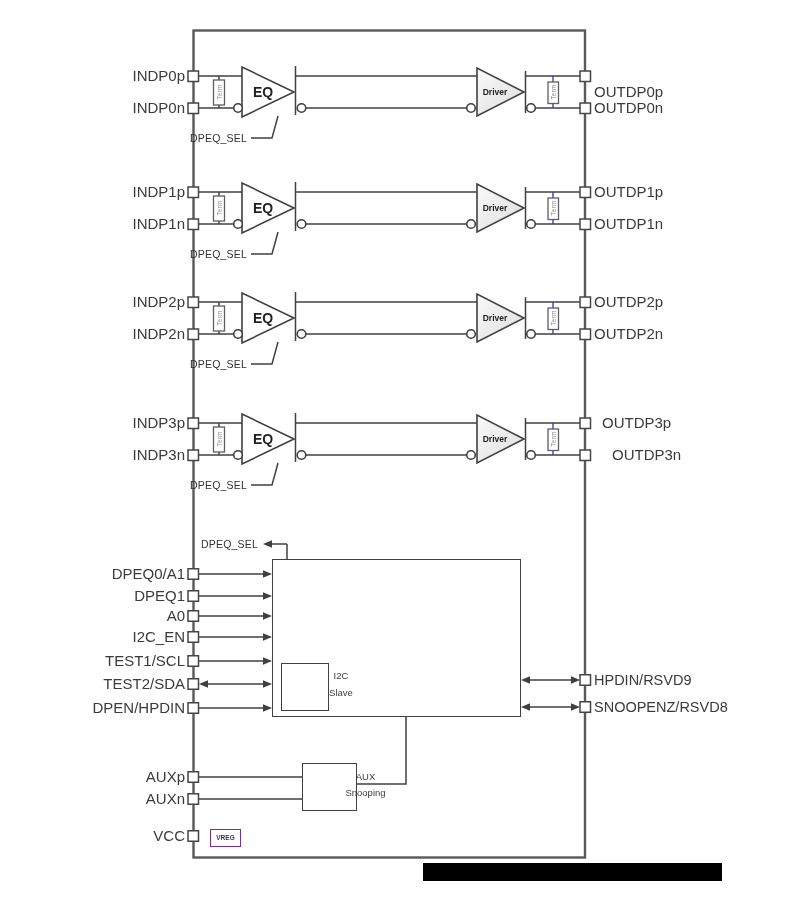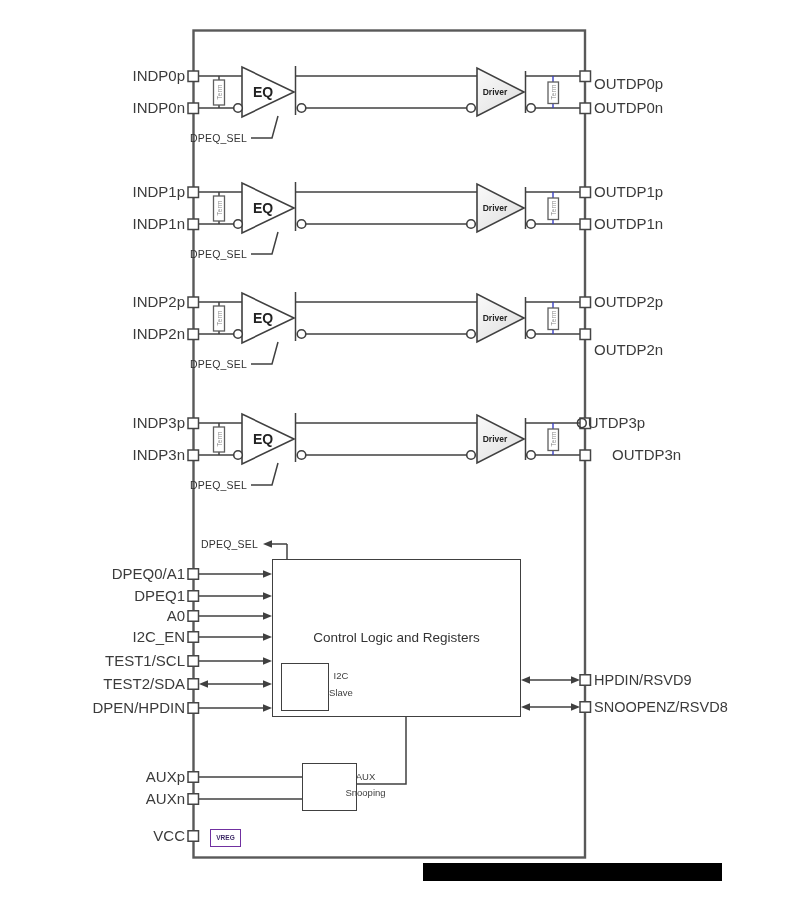--- a/index.html
+++ b/index.html
@@ -202,60 +202,59 @@
     </g>
   </svg>
 
   <div class="box" style="left:272px; top:559px; width:249px; height:158px;"></div>
   <div class="box" style="left:281px; top:663px; width:48px; height:48px;"></div>
   <div class="box" style="left:302px; top:763px; width:55px; height:48px;"></div>
   <div class="box vregbox" style="left:210px; top:829px; width:31px; height:18px;"></div>
 
   <div class="lab ral" style="right:606px; top:66px;">INDP0p</div>
   <div class="lab ral" style="right:606px; top:98px;">INDP0n</div>
-  <div class="lab" style="left:594px; top:74px;">OUTDP0p</div>
+  <div class="lab" style="left:594px; top:82px;">OUTDP0p</div>
   <div class="lab" style="left:594px; top:98px;">OUTDP0n</div>
   <div class="lab sb ral" style="right:544px; top:131px;">DPEQ_SEL</div>
   <div class="lab eqtext ctr" style="left:245px; top:82px; width:36px;">EQ</div>
   <div class="lab drvtext ctr" style="left:477px; top:82px; width:36px;">Driver</div>
   <div class="termtext" style="left:219px; top:92px;">Term</div>
   <div class="termtext" style="left:553px; top:92px;">Term</div>
 
   <div class="lab ral" style="right:606px; top:182px;">INDP1p</div>
   <div class="lab ral" style="right:606px; top:214px;">INDP1n</div>
   <div class="lab" style="left:594px; top:182px;">OUTDP1p</div>
   <div class="lab" style="left:594px; top:214px;">OUTDP1n</div>
   <div class="lab sb ral" style="right:544px; top:247px;">DPEQ_SEL</div>
   <div class="lab eqtext ctr" style="left:245px; top:198px; width:36px;">EQ</div>
   <div class="lab drvtext ctr" style="left:477px; top:198px; width:36px;">Driver</div>
   <div class="termtext" style="left:219px; top:208px;">Term</div>
   <div class="termtext" style="left:553px; top:208px;">Term</div>
 
   <div class="lab ral" style="right:606px; top:292px;">INDP2p</div>
   <div class="lab ral" style="right:606px; top:324px;">INDP2n</div>
   <div class="lab" style="left:594px; top:292px;">OUTDP2p</div>
-  <div class="lab" style="left:594px; top:340px;">OUTDP2n</div>
+  <div class="lab" style="left:594px; top:324px;">OUTDP2n</div>
   <div class="lab sb ral" style="right:544px; top:357px;">DPEQ_SEL</div>
   <div class="lab eqtext ctr" style="left:245px; top:308px; width:36px;">EQ</div>
   <div class="lab drvtext ctr" style="left:477px; top:308px; width:36px;">Driver</div>
   <div class="termtext" style="left:219px; top:318px;">Term</div>
   <div class="termtext" style="left:553px; top:318px;">Term</div>
 
   <div class="lab ral" style="right:606px; top:413px;">INDP3p</div>
   <div class="lab ral" style="right:606px; top:445px;">INDP3n</div>
-  <div class="lab" style="left:576px; top:413px;">OUTDP3p</div>
+  <div class="lab" style="left:602px; top:413px;">OUTDP3p</div>
   <div class="lab" style="left:612px; top:445px;">OUTDP3n</div>
   <div class="lab sb ral" style="right:544px; top:478px;">DPEQ_SEL</div>
   <div class="lab eqtext ctr" style="left:245px; top:429px; width:36px;">EQ</div>
   <div class="lab drvtext ctr" style="left:477px; top:429px; width:36px;">Driver</div>
   <div class="termtext" style="left:219px; top:439px;">Term</div>
   <div class="termtext" style="left:553px; top:439px;">Term</div>
 
   <div class="lab sb ral" style="right:533px; top:537px;">DPEQ_SEL</div>
-  <div class="lab title" style="left:272px; top:628px; width:249px;">Control Logic and Registers</div>
   <div class="boxtext sub" style="left:281px; top:670px; width:48px;">I2C</div>
   <div class="boxtext sub" style="left:281px; top:687px; width:48px;">Slave</div>
 
   <div class="lab ral" style="right:606px; top:564px;">DPEQ0/A1</div>
   <div class="lab ral" style="right:606px; top:586px;">DPEQ1</div>
   <div class="lab ral" style="right:606px; top:606px;">A0</div>
   <div class="lab ral" style="right:606px; top:627px;">I2C_EN</div>
   <div class="lab ral" style="right:606px; top:651px;">TEST1/SCL</div>
   <div class="lab ral" style="right:606px; top:674px;">TEST2/SDA</div>
   <div class="lab ral" style="right:606px; top:698px;">DPEN/HPDIN</div>

